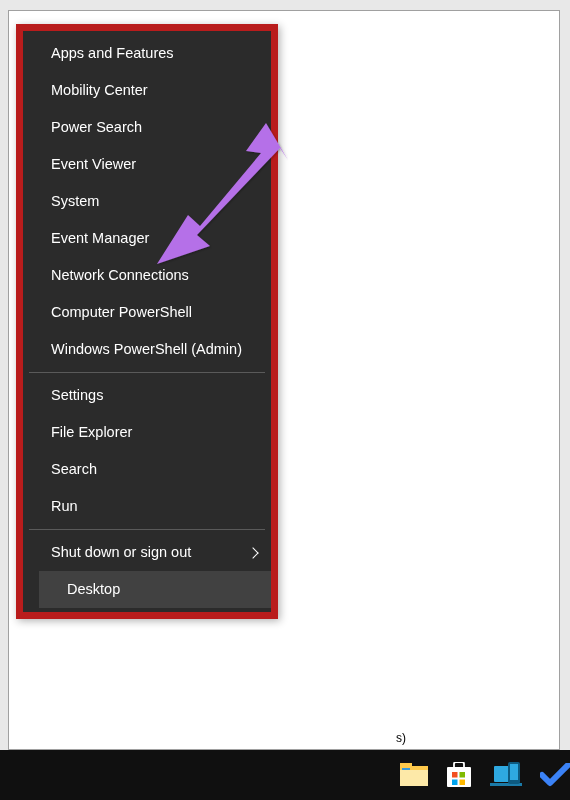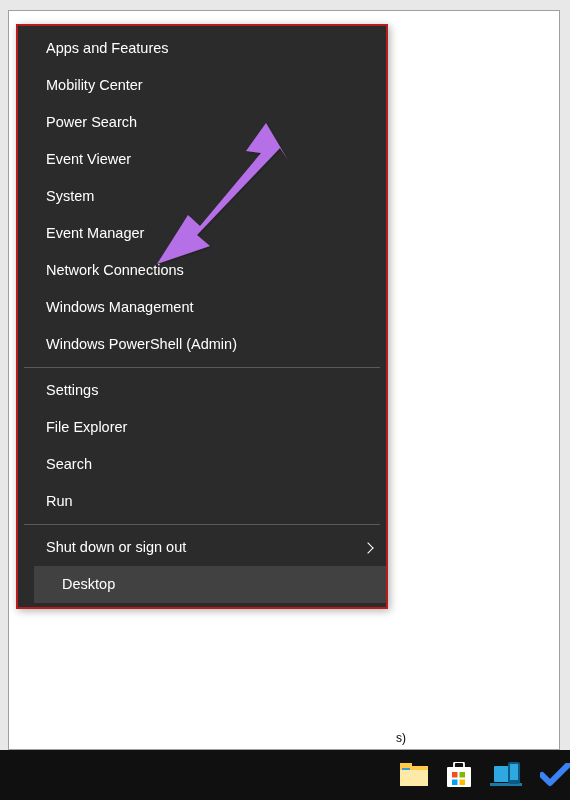--- a/index.html
+++ b/index.html
@@ -29,23 +29,23 @@
       position: absolute;
       right: 153px;
       bottom: 4px;
       font-size: 12px;
       color: #000;
     }
     .context-menu {
       position: absolute;
       top: 24px;
       left: 16px;
-      width: 372px;
+      width: 262px;
       background: #2b2b2b;
-      border: 2px solid #b91c1c;
+      border: 7px solid #b91c1c;
       padding: 4px 0;
       z-index: 100;
       box-shadow: 2px 2px 8px rgba(0,0,0,0.3);
     }
     .menu-item {
       padding: 10px 16px 11px 28px;
       color: #ffffff;
       font-size: 14.5px;
       cursor: default;
       position: relative;
@@ -105,21 +105,21 @@
 <div class="window-frame"></div>
 
 <div class="context-menu" id="context-menu">
     <div class="menu-item">Apps and Features</div>
     <div class="menu-item">Mobility Center</div>
     <div class="menu-item">Power Search</div>
     <div class="menu-item">Event Viewer</div>
     <div class="menu-item">System</div>
     <div class="menu-item">Event Manager</div>
     <div class="menu-item">Network Connections</div>
-    <div class="menu-item">Windows Management</div>
+    <div class="menu-item">Computer PowerShell</div>
     <div class="menu-item">Windows PowerShell (Admin)</div>
     <div class="menu-separator"></div>
     <div class="menu-item">Settings</div>
     <div class="menu-item">File Explorer</div>
     <div class="menu-item">Search</div>
     <div class="menu-item">Run</div>
     <div class="menu-separator"></div>
     <div class="menu-item has-submenu">Shut down or sign out</div>
     <div class="menu-item hovered">Desktop</div>
   </div>

